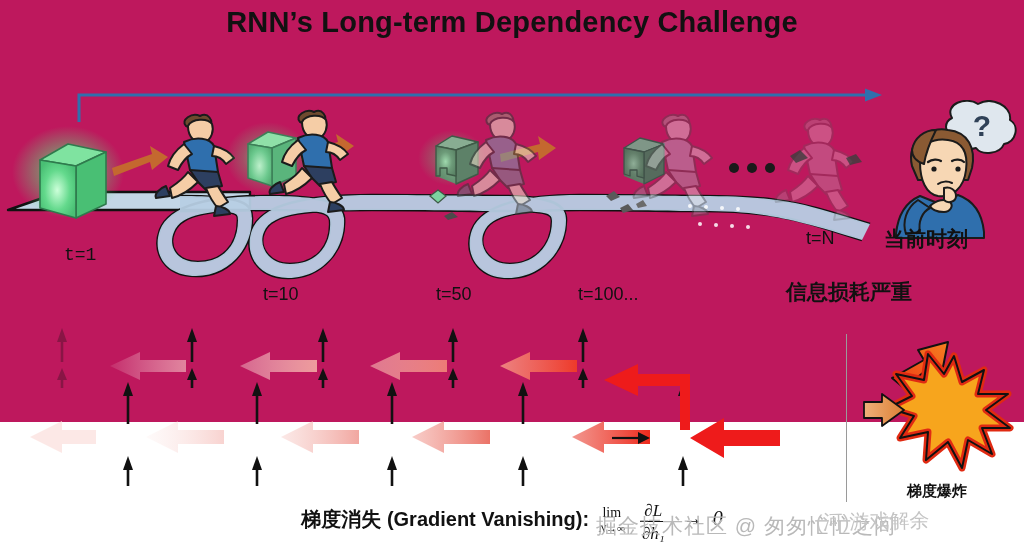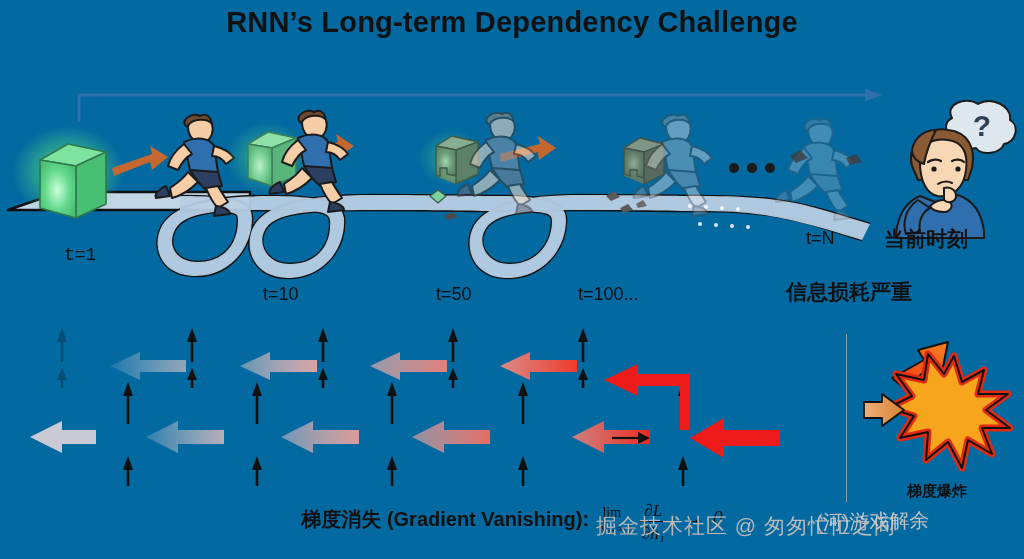--- a/index.html
+++ b/index.html
@@ -1,18 +1,18 @@
 <!DOCTYPE html>
 <html><head>
 <meta charset="utf-8">
 <style>
   html,body{margin:0;padding:0;background:#fff;}
   body{width:1024px;height:559px;overflow:hidden;
        font-family:"Liberation Sans","DejaVu Sans",sans-serif;color:#111;}
-  #stage{position:relative;width:1024px;height:559px;background:#0369a1;}
+  #stage{position:relative;width:1024px;height:422px;background:#be185d;}
 
   
   .title{position:absolute;left:0;top:6px;width:1024px;text-align:center;
          font-size:29px;font-weight:700;letter-spacing:.2px;color:#111;}
   .subtitle{position:absolute;left:0;top:62px;width:1024px;text-align:center;
             font-size:17px;color:#111;}
   .subtitle b{font-weight:700;}
   .sub-en{font-weight:400;}
 
   

